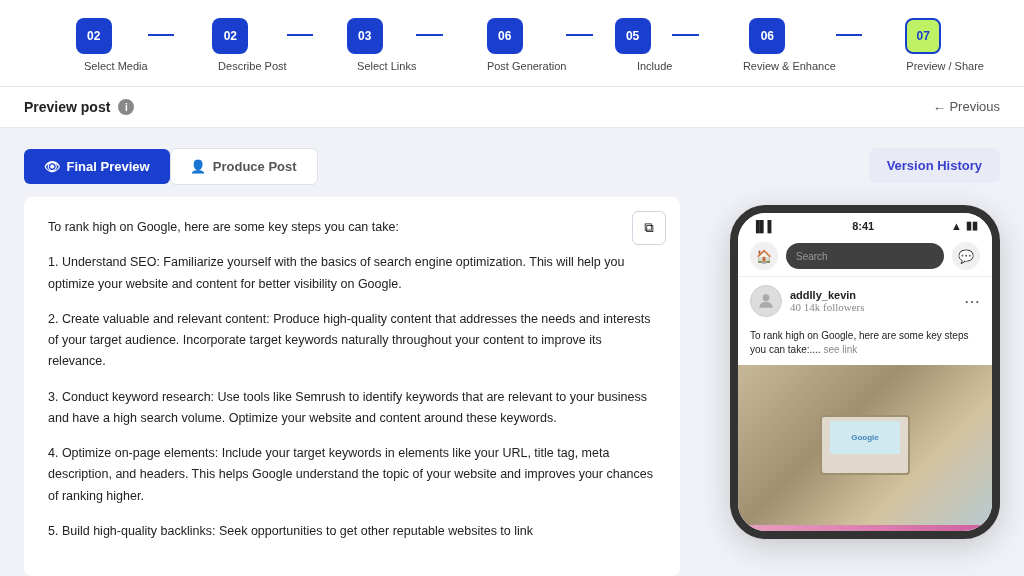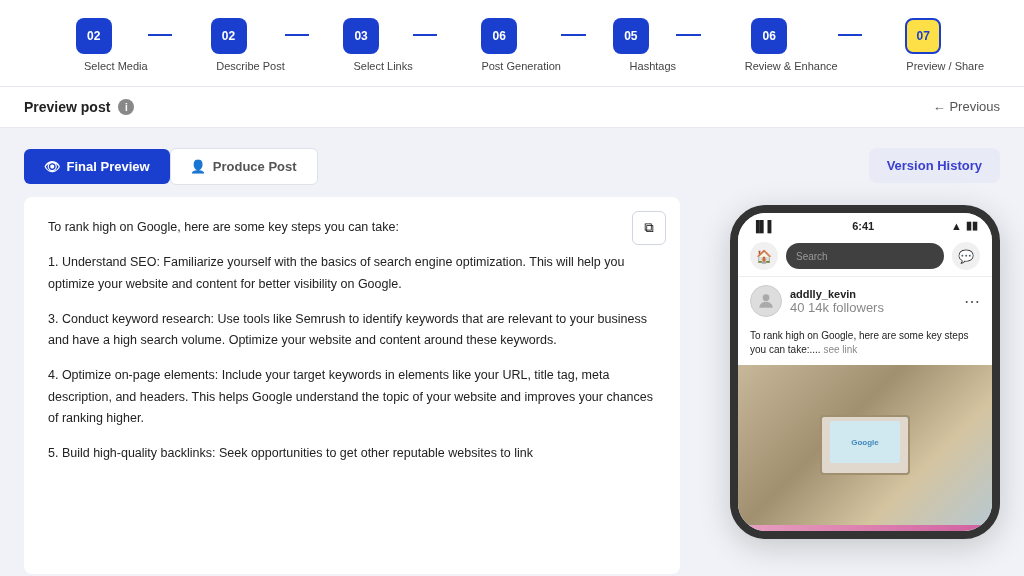--- a/index.html
+++ b/index.html
@@ -34,21 +34,21 @@
       background: #1a3fce;
       color: #fff;
       display: flex;
       align-items: center;
       justify-content: center;
       font-size: 12px;
       font-weight: 700;
       z-index: 1;
     }
     .step-circle.active-outline {
-      background: #fde047;
+      background: #bef264;
       color: #1a3fce;
       border: 2px solid #1a3fce;
     }
     .step-label {
       margin-top: 6px;
       font-size: 11px;
       color: #444;
       white-space: nowrap;
       text-align: center;
       margin-left: 44px;
@@ -257,22 +257,23 @@
       justify-content: center;
       font-size: 14px;
       color: #888;
     }
     .phone-username {
       font-size: 11px;
       font-weight: 700;
       color: #222;
     }
     .phone-followers {
-      font-size: 13px;
+      font-size: 11px;
       color: #888;
+      font-family: Liberation Serif, serif;
     }
     .phone-more {
       margin-left: auto;
       font-size: 16px;
       color: #555;
     }
     .phone-caption {
       background: #fff;
       padding: 4px 12px 8px;
       font-size: 10px;
@@ -300,21 +301,21 @@
     .laptop-shape {
       width: 90px;
       height: 60px;
       background: #e0d8cc;
       border-radius: 4px;
       border: 2px solid #a09070;
       position: relative;
     }
     .laptop-screen {
       width: 70px;
-      height: 42px;
+      height: 33px;
       background: #d0e8f0;
       border-radius: 2px;
       margin: 4px auto;
       display: flex;
       align-items: center;
       justify-content: center;
       font-size: 8px;
       color: #4488bb;
       font-weight: 700;
     }
@@ -343,21 +344,21 @@
       <span class="step-label">Select Links</span>
     </div>
     <div class="step-line"></div>
     <div class="step">
       <div class="step-circle">06</div>
       <span class="step-label">Post Generation</span>
     </div>
     <div class="step-line"></div>
     <div class="step">
       <div class="step-circle">05</div>
-      <span class="step-label">Hashtags</span>
+      <span class="step-label">Include</span>
     </div>
     <div class="step-line"></div>
     <div class="step">
       <div class="step-circle">06</div>
       <span class="step-label">Review &amp; Enhance</span>
     </div>
     <div class="step-line"></div>
     <div class="step">
       <div class="step-circle active-outline">07</div>
       <span class="step-label">Preview / Share</span>
@@ -386,35 +387,36 @@
         <span>Produce Post</span>
       </button>
     </div>
     <div class="content-card">
       <button class="copy-icon-btn">
         <span>⧉</span>
       </button>
       <div class="content-text">
         <p>To rank high on Google, here are some key steps you can take:</p>
         <p>1. Understand SEO: Familiarize yourself with the basics of search engine optimization. This will help you optimize your website and content for better visibility on Google.</p>
+        <p>2. Create valuable and relevant content: Produce high-quality content that addresses the needs and interests of your target audience. Incorporate target keywords naturally throughout your content to improve its relevance.</p>
         <p>3. Conduct keyword research: Use tools like Semrush to identify keywords that are relevant to your business and have a high search volume. Optimize your website and content around these keywords.</p>
         <p>4. Optimize on-page elements: Include your target keywords in elements like your URL, title tag, meta description, and headers. This helps Google understand the topic of your website and improves your chances of ranking higher.</p>
         <p>5. Build high-quality backlinks: Seek opportunities to get other reputable websites to link</p>
       </div>
     </div>
   </div>
 
   <div class="right-panel">
     <button class="version-history-btn">Version History</button>
 
     <div class="phone-mockup">
 
       <div class="phone-status-bar">
         <span>▐▌▌</span>
-        <span>6:41</span>
+        <span>8:41</span>
         <div class="phone-status-icons">
           <span>▲</span>
           <span>▮▮</span>
         </div>
       </div>
 
       <div class="phone-nav-bar">
         <div class="phone-nav-icon">🏠</div>
         <div class="phone-search-bar">
           <span>Search</span>

